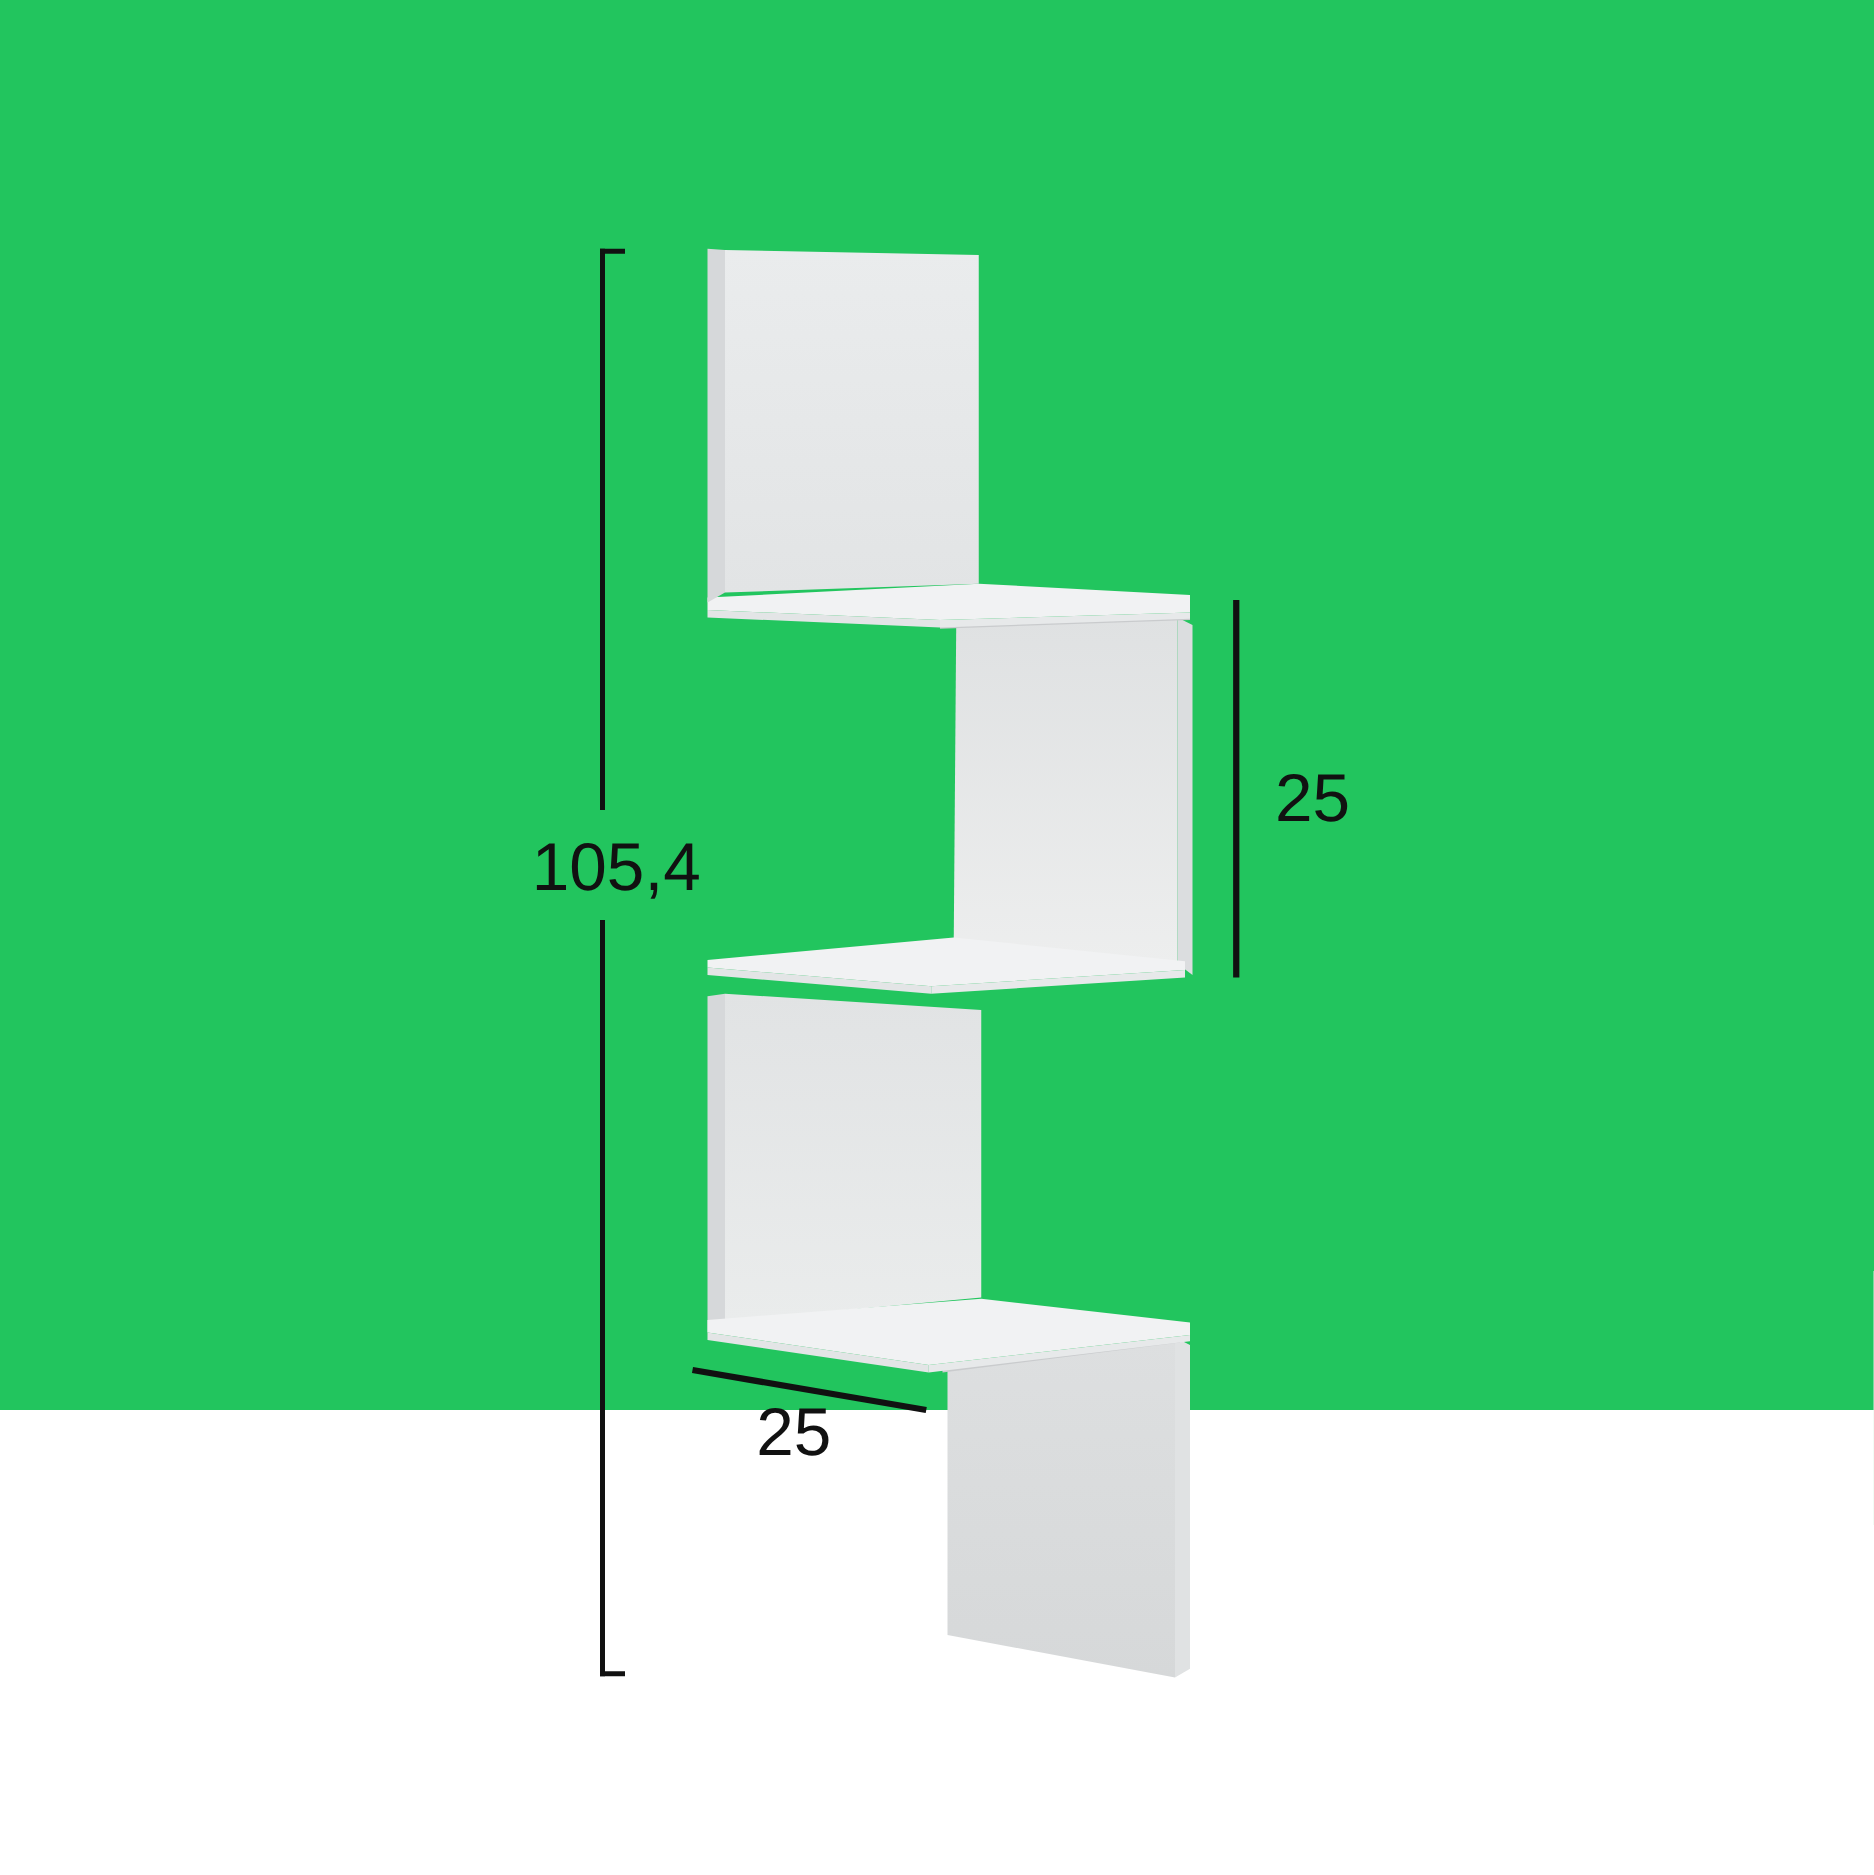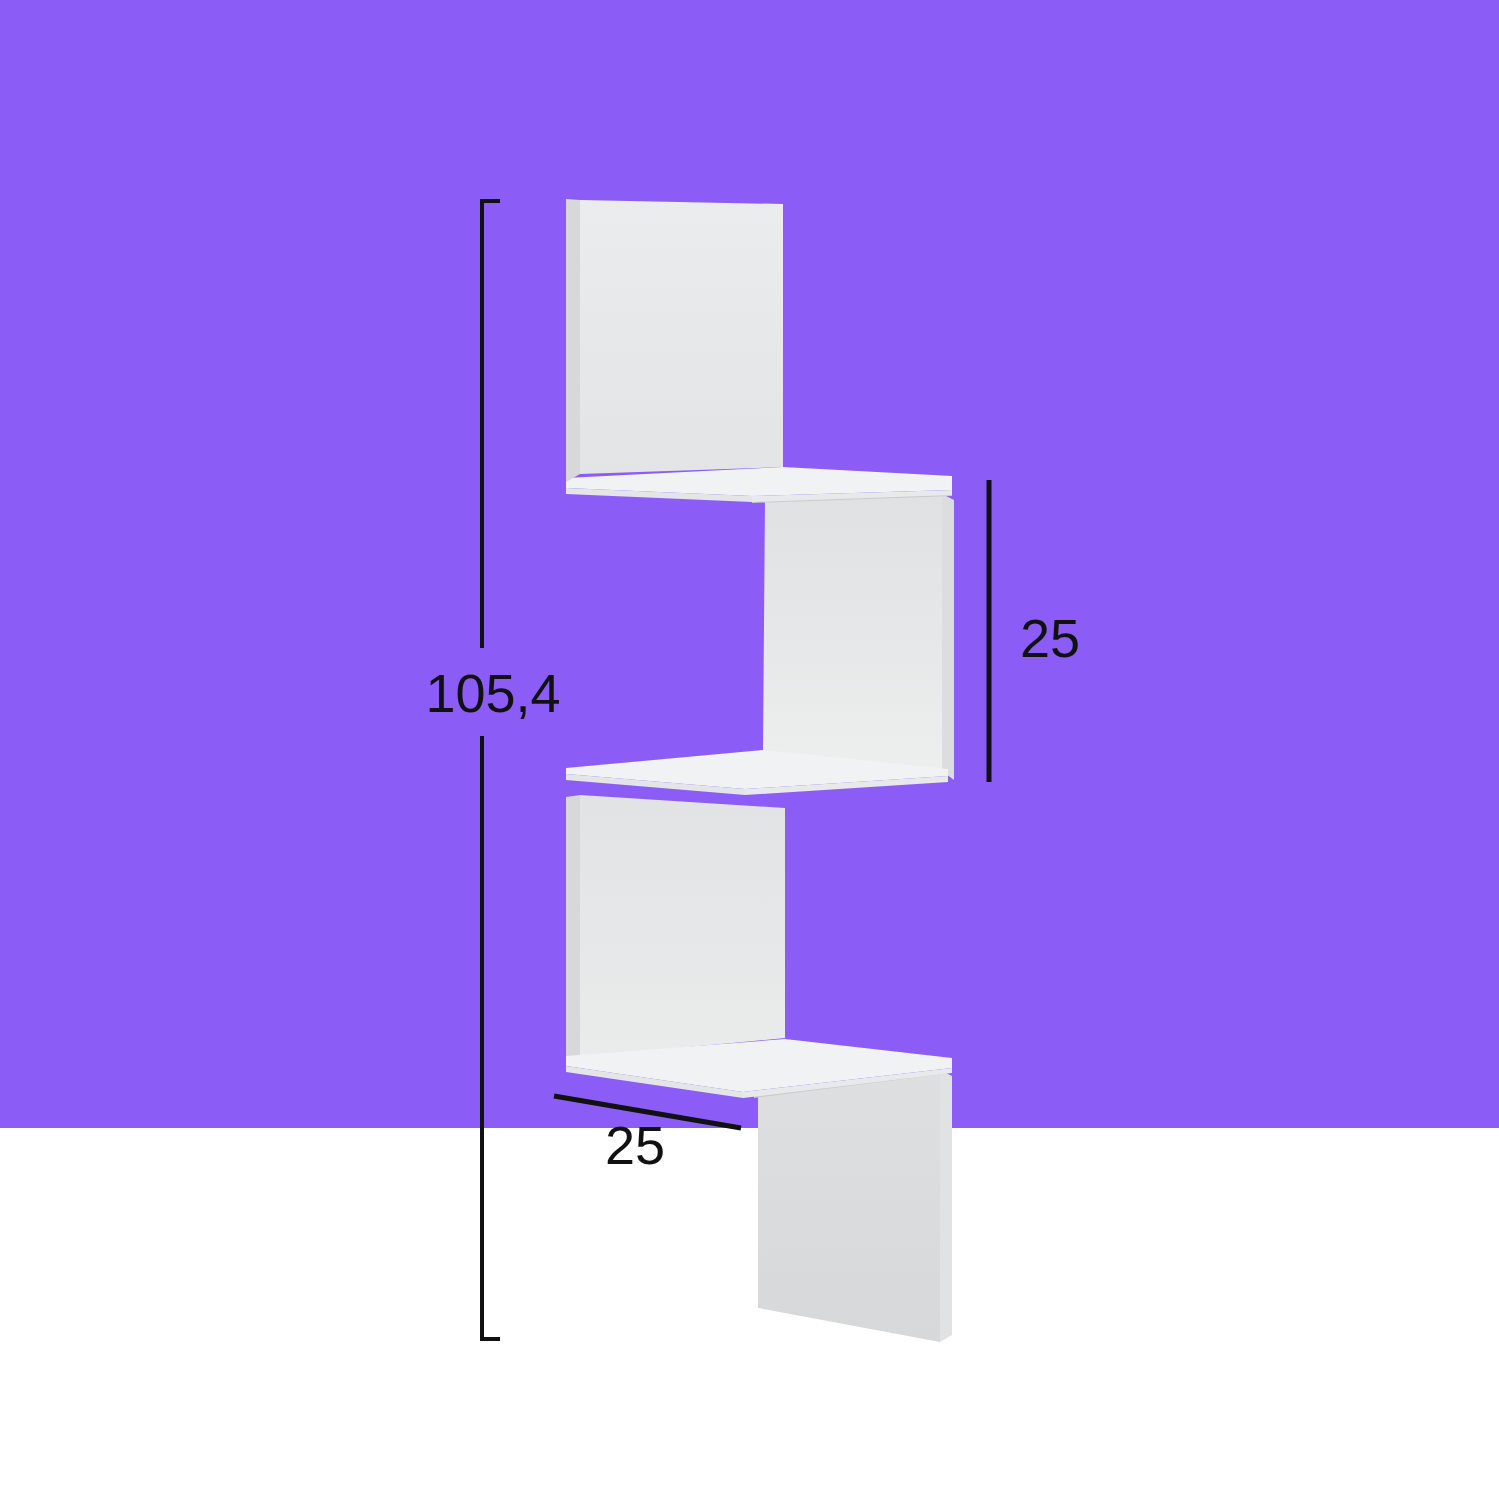--- a/index.html
+++ b/index.html
@@ -7,21 +7,21 @@
     padding: 0;
     background: #ffffff;
     width: 1499px;
     height: 1500px;
     overflow: hidden;
   }
   #canvas {
     position: relative;
     width: 1499px;
     height: 1128px;
-    background: #8b5cf6;
+    background: #22c55e;
   }
   svg { display: block; }
   .dim-label {
     font-family: "Liberation Sans", sans-serif;
     font-size: 54px;
     text-anchor: middle;
   }
 </style>
 </head>
 <body>

